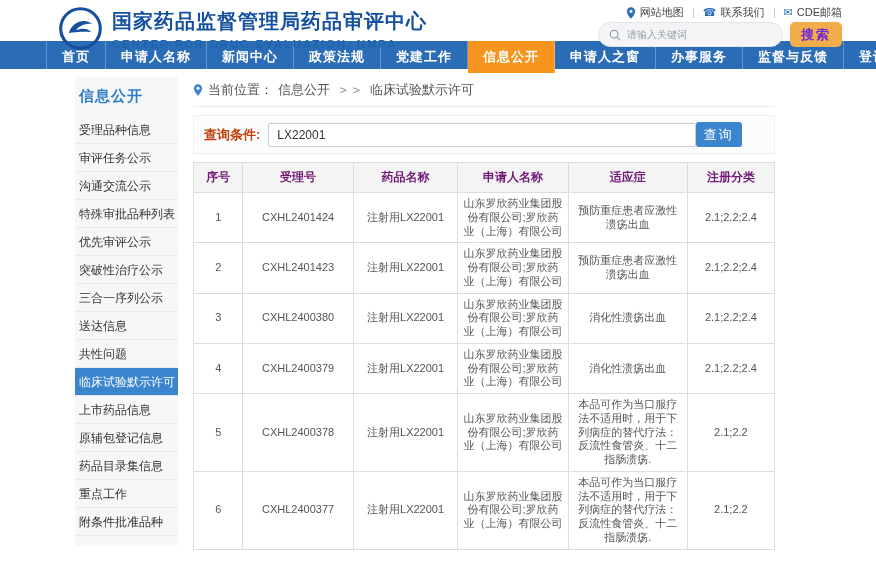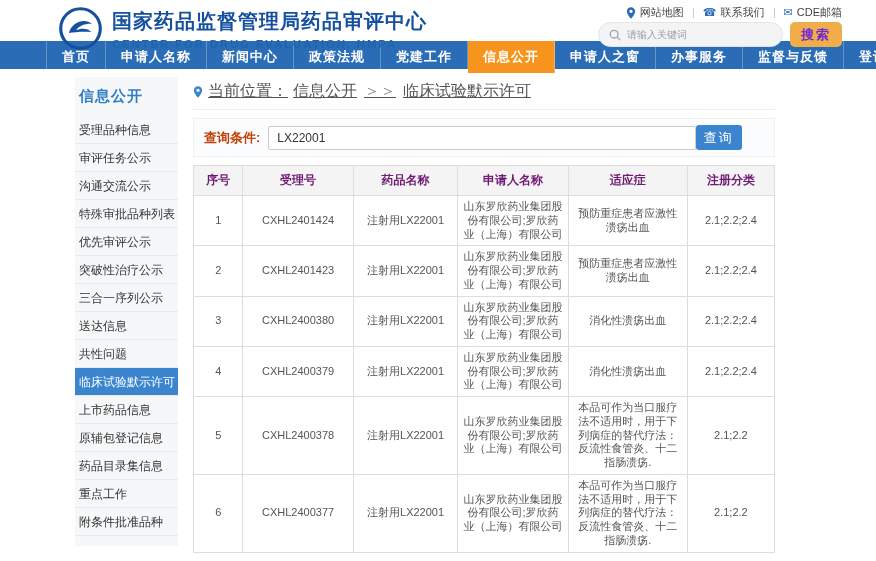--- a/index.html
+++ b/index.html
@@ -35,21 +35,21 @@
   
   .page-body { display:flex; align-items:flex-start; margin:8px 0 0 75px; width:700px; }
 
   .sidebar { width:103px; background:#f6f7f9; min-height:469px; }
   .sidebar-title { font-size:15px; font-weight:bold; color:#2f7ec7; padding:10px 4px; letter-spacing:1px; }
   .sb-item { font-size:12px; color:#333; padding:0 4px; height:28px; line-height:28px; border-bottom:1px solid #e8eaec; cursor:pointer; white-space:nowrap; overflow:hidden; }
   .sb-item.active { background:#3a85cd; color:#fff; }
 
   .main-content { flex:1; margin-left:15px; min-width:0; }
 
-  .breadcrumb { display:flex; align-items:center; gap:5px; font-size:16px; color:#555; padding:4px 0 7px; border-bottom:1px solid #ececec;text-decoration:underline; }
+  .breadcrumb { display:flex; align-items:center; gap:5px; font-size:13px; color:#555; padding:4px 0 7px; border-bottom:1px solid #ececec; }
   .breadcrumb a { color:#555; cursor:pointer; }
   .bc-sep { color:#888; margin:0 2px; }
 
   .query-bar { display:flex; align-items:center; margin-top:8px; border:1px solid #f0f0f0; background:#fbfcfd; padding:6px 10px; }
   .query-label { font-size:13px; font-weight:bold; color:#c2410c; margin-right:8px; white-space:nowrap; }
   .query-input { width:476px; height:24px; border:1px solid #ccc; border-radius:2px; padding:0 8px; font-size:12px; color:#333; outline:none; background:#fff; }
   .query-btn { margin-left:auto; margin-right:22px; width:52px; height:25px; background:#3a85cd; color:#fff; border:none; border-radius:3px; font-size:13px; cursor:pointer; letter-spacing:2px; }
 
   .data-table { width:100%; border-collapse:collapse; margin-top:8px; table-layout:fixed; }
   .data-table th { background:#f4f4f4; border:1px solid #ddd; font-size:12px; color:#701a75; font-weight:bold; padding:6px 3px; }

